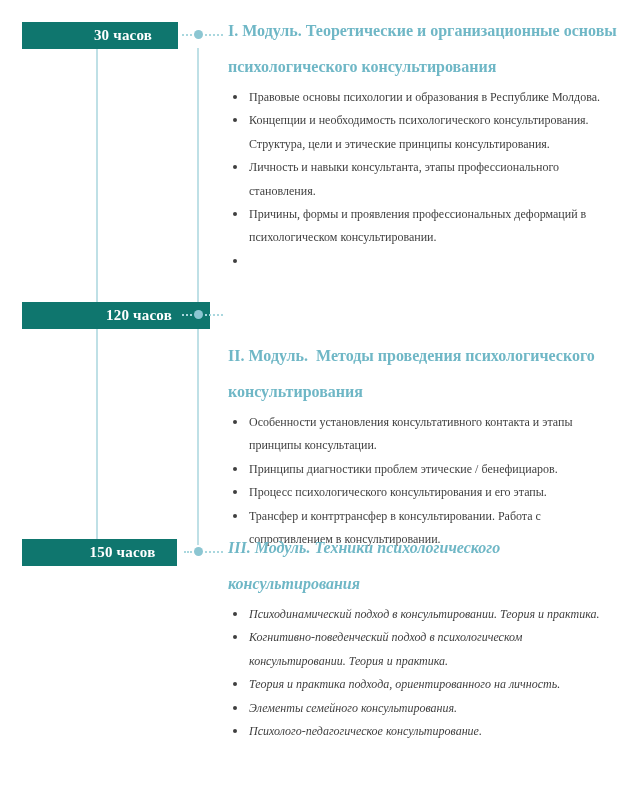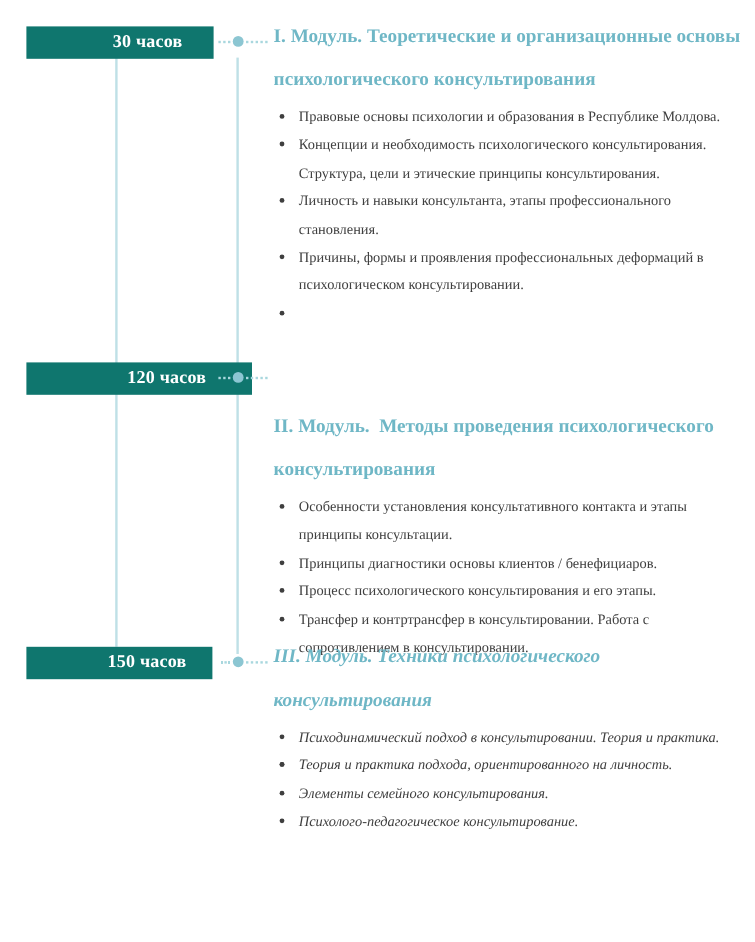--- a/index.html
+++ b/index.html
@@ -112,38 +112,38 @@
         <div class="badge" style="width: 188px;">
           <span class="badge-label">120 часов</span>
         </div>
         <div class="connector" style="left: 182px; width: 10px;"></div>
         <div class="node" style="left: 194px;"></div>
         <div class="connector" style="left: 205px; width: 18px;"></div>
         <div class="content" style="top: -9px; margin-top: 45px;">
           <div class="mod-title">II. Модуль.  Методы проведения психологического консультирования</div>
           <ul class="bullets">
             <li><span class="dot"></span><span>Особенности установления консультативного контакта и этапы принципы консультации.</span></li>
-            <li><span class="dot"></span><span>Принципы диагностики основы клиентов / бенефициаров.</span></li>
+            <li><span class="dot"></span><span>Принципы диагностики проблем этические / бенефициаров.</span></li>
             <li><span class="dot"></span><span>Процесс психологического консультирования и его этапы.</span></li>
             <li><span class="dot"></span><span>Трансфер и контртрансфер в консультировании. Работа с сопротивлением в консультировании.</span></li>
           </ul>
         </div>
       </div>
       <div class="module" style="top: 539px;">
         <div class="badge" style="width: 155px;">
           <span class="badge-label">150 часов</span>
         </div>
         <div class="connector" style="left: 184px; width: 8px;"></div>
         <div class="node" style="left: 194px;"></div>
         <div class="connector" style="left: 205px; width: 18px;"></div>
         <div class="content" style="top: -9px; font-style: italic;">
           <div class="mod-title">III. Модуль. Техники психологического консультирования</div>
           <ul class="bullets">
             <li><span class="dot"></span><span>Психодинамический подход в консультировании. Теория и практика.</span></li>
-            <li><span class="dot"></span></li>
+            <li><span class="dot"></span><span>Когнитивно-поведенческий подход в психологическом консультировании. Теория и практика.</span></li>
             <li><span class="dot"></span><span>Теория и практика подхода, ориентированного на личность.</span></li>
             <li><span class="dot"></span><span>Элементы семейного консультирования.</span></li>
             <li><span class="dot"></span><span>Психолого-педагогическое консультирование.</span></li>
           </ul>
         </div>
       </div>
     </div>
 </div>
 
 </body></html>

